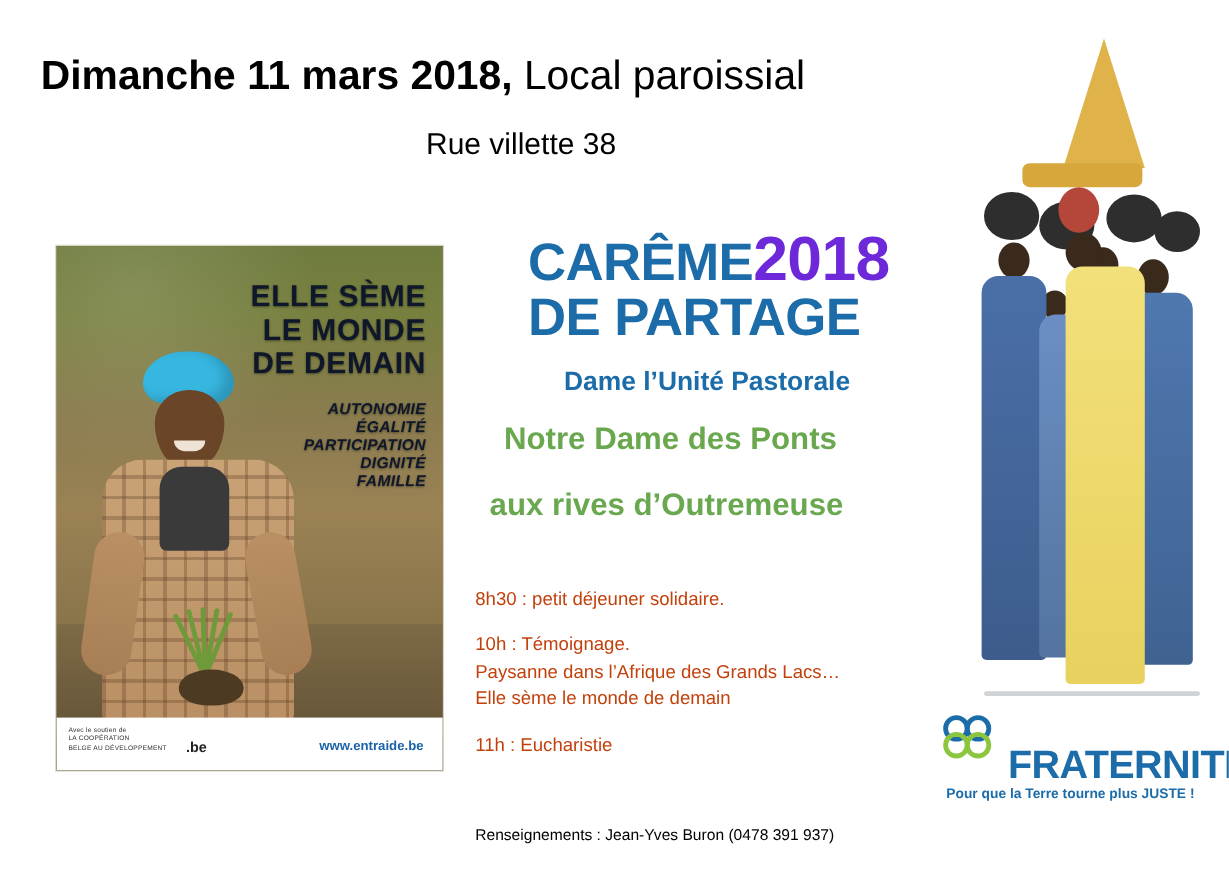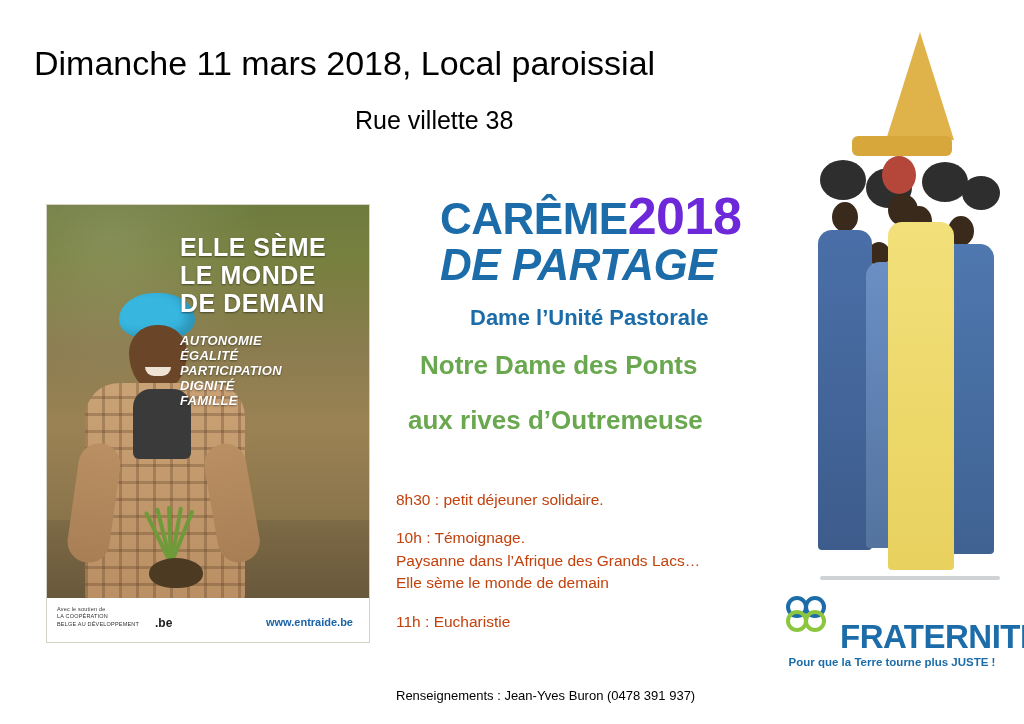--- a/index.html
+++ b/index.html
@@ -19,21 +19,21 @@
   
   .header-line1 {
     position: absolute;
     left: 34px;
     top: 44px;
     font-size: 34px;
     line-height: 1.15;
     white-space: nowrap;
   }
   .header-line1 .bold {
-    font-weight: normal;
+    font-weight: bold;
     text-align: right;
   }
   .header-line1 .light {
     font-weight: normal;
   }
   .header-line2 {
     position: absolute;
     left: 355px;
     top: 106px;
     font-size: 25px;
@@ -102,21 +102,22 @@
     bottom: 14px;
     font-size: 11px;
     font-weight: bold;
     color: #1b63a8;
   }
   .poster-text {
     position: absolute;
     right: 14px;
     top: 28px;
     width: 175px;
-    color: #ffffff;
+    text-align: right;
+    color: #0f172a;
     text-shadow: 0 1px 2px rgba(0,0,0,0.45);
   }
   .poster-text .l1 {
     font-size: 25px;
     font-weight: bold;
     line-height: 1.12;
     letter-spacing: 0.5px;
   }
   .poster-text .l2 {
     margin-top: 16px;
@@ -222,21 +223,20 @@
     font-size: 44px;
     font-weight: bold;
     letter-spacing: -0.5px;
     line-height: 1.0;
   }
   .careme .row2 {
     font-size: 44px;
     font-weight: bold;
     letter-spacing: -0.5px;
     line-height: 1.05;
-    font-style: italic;
   }
   .careme .blue { color: #1b6ca8; }
   .careme .green { color: #6d28d9; font-size: 52px; }
 
   .unite {
     position: absolute;
     left: 470px;
     top: 305px;
     font-size: 22px;
     font-weight: bold;

